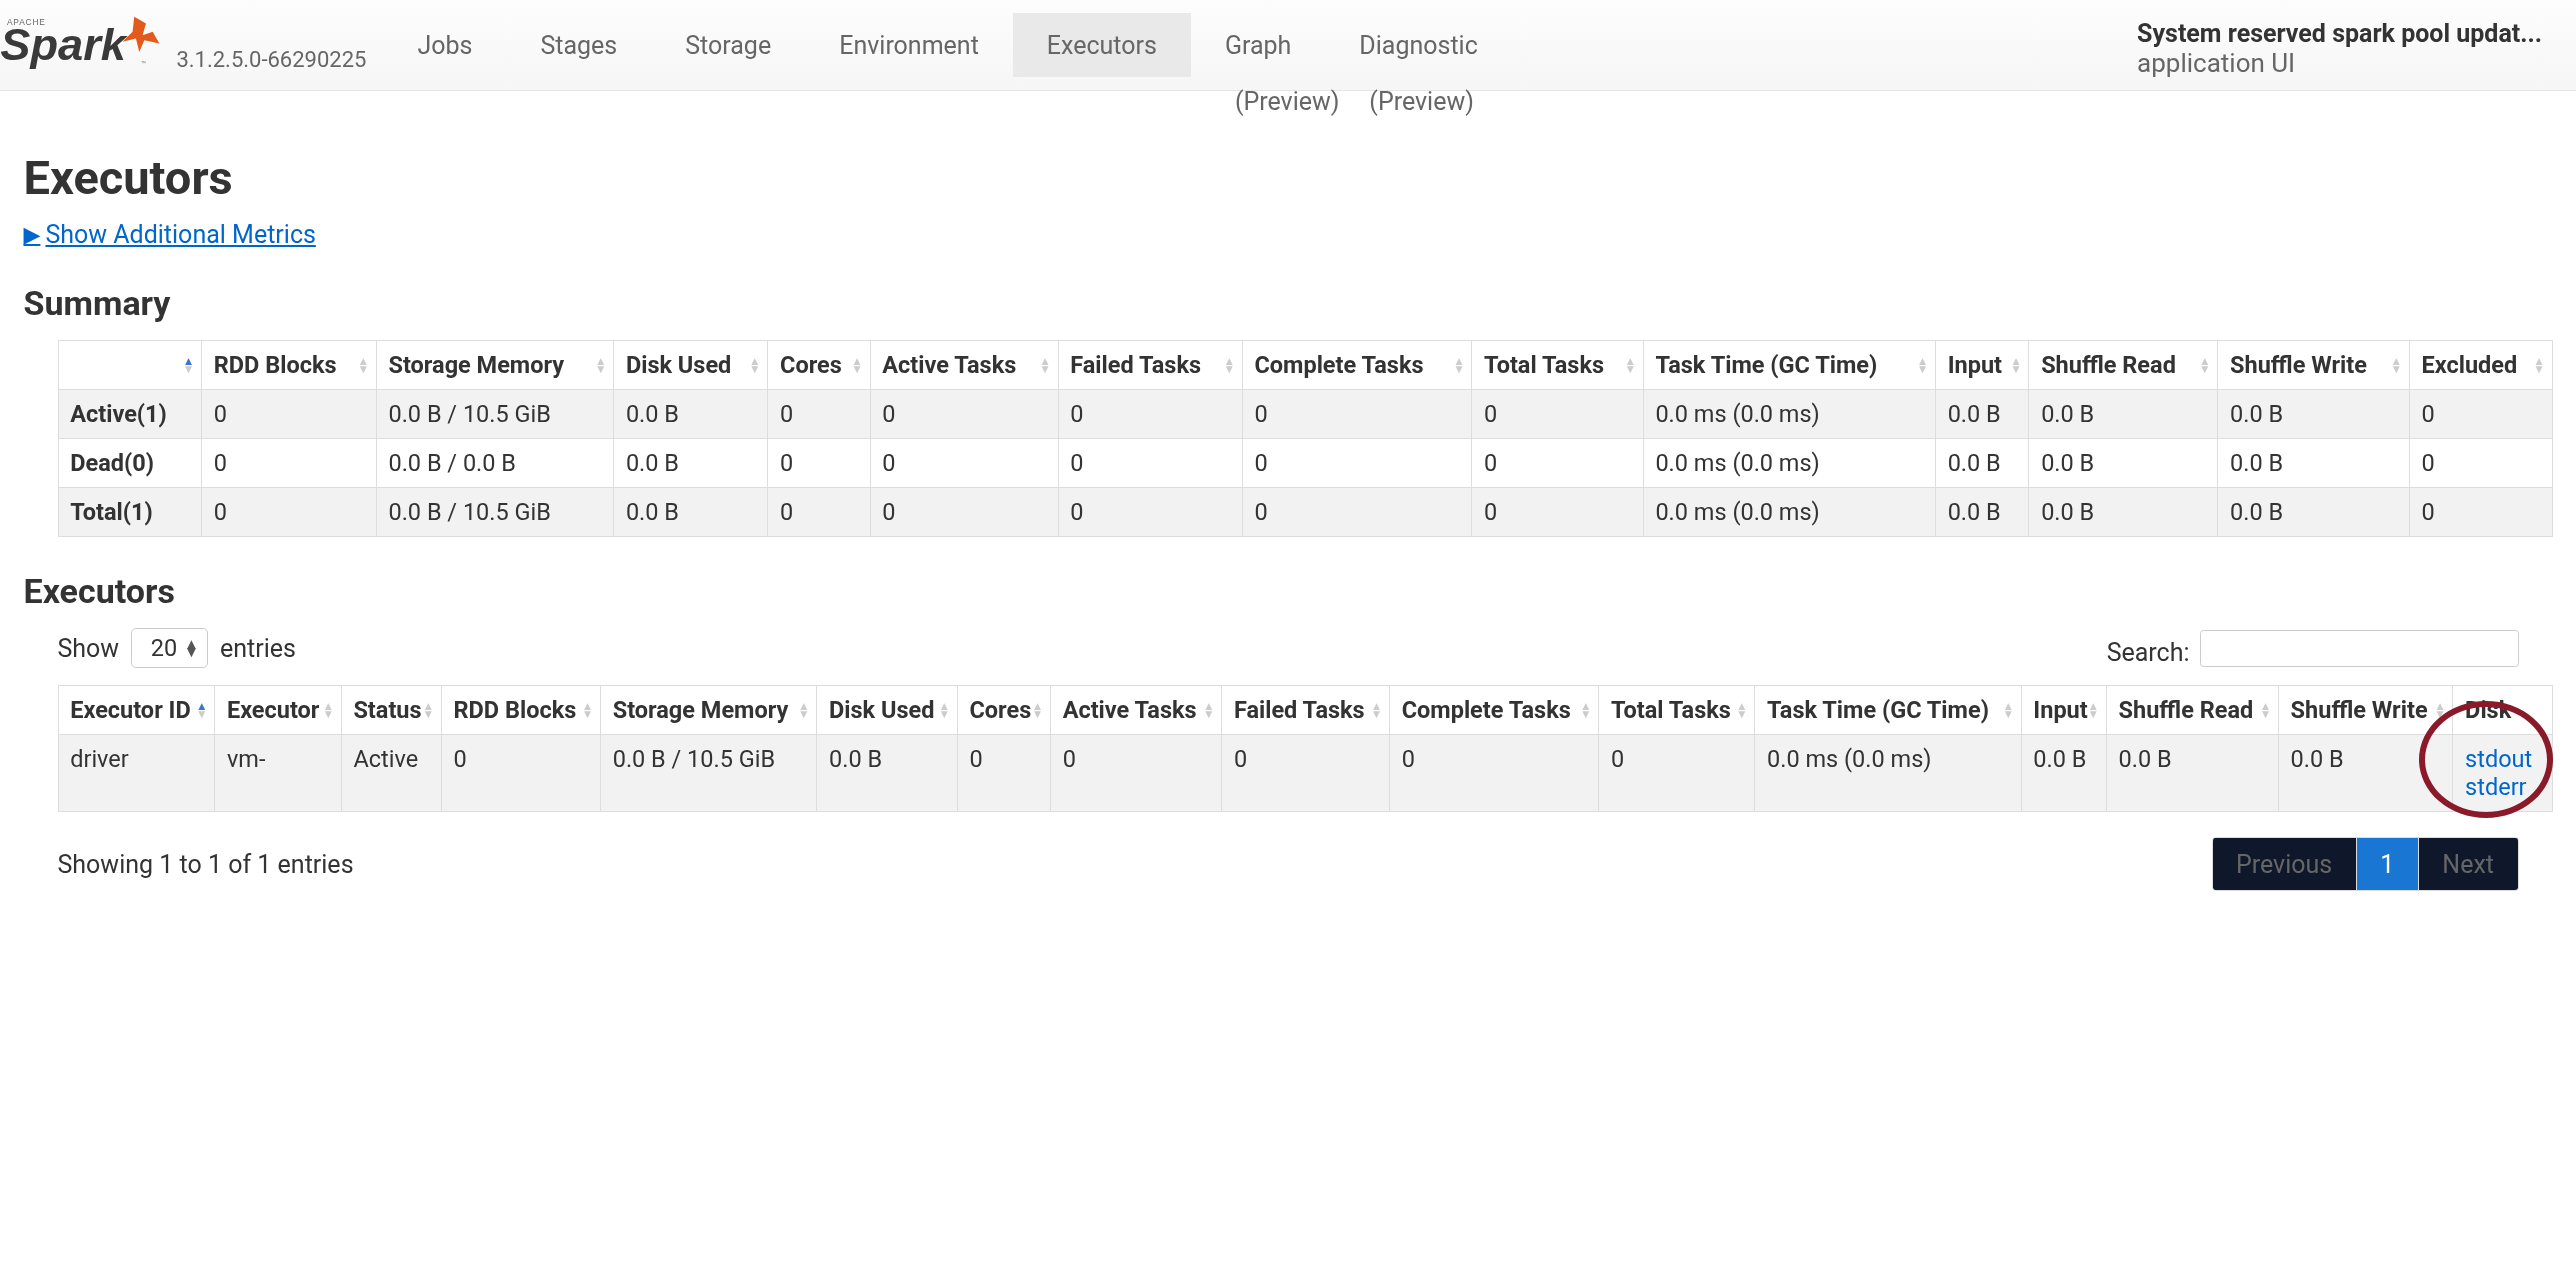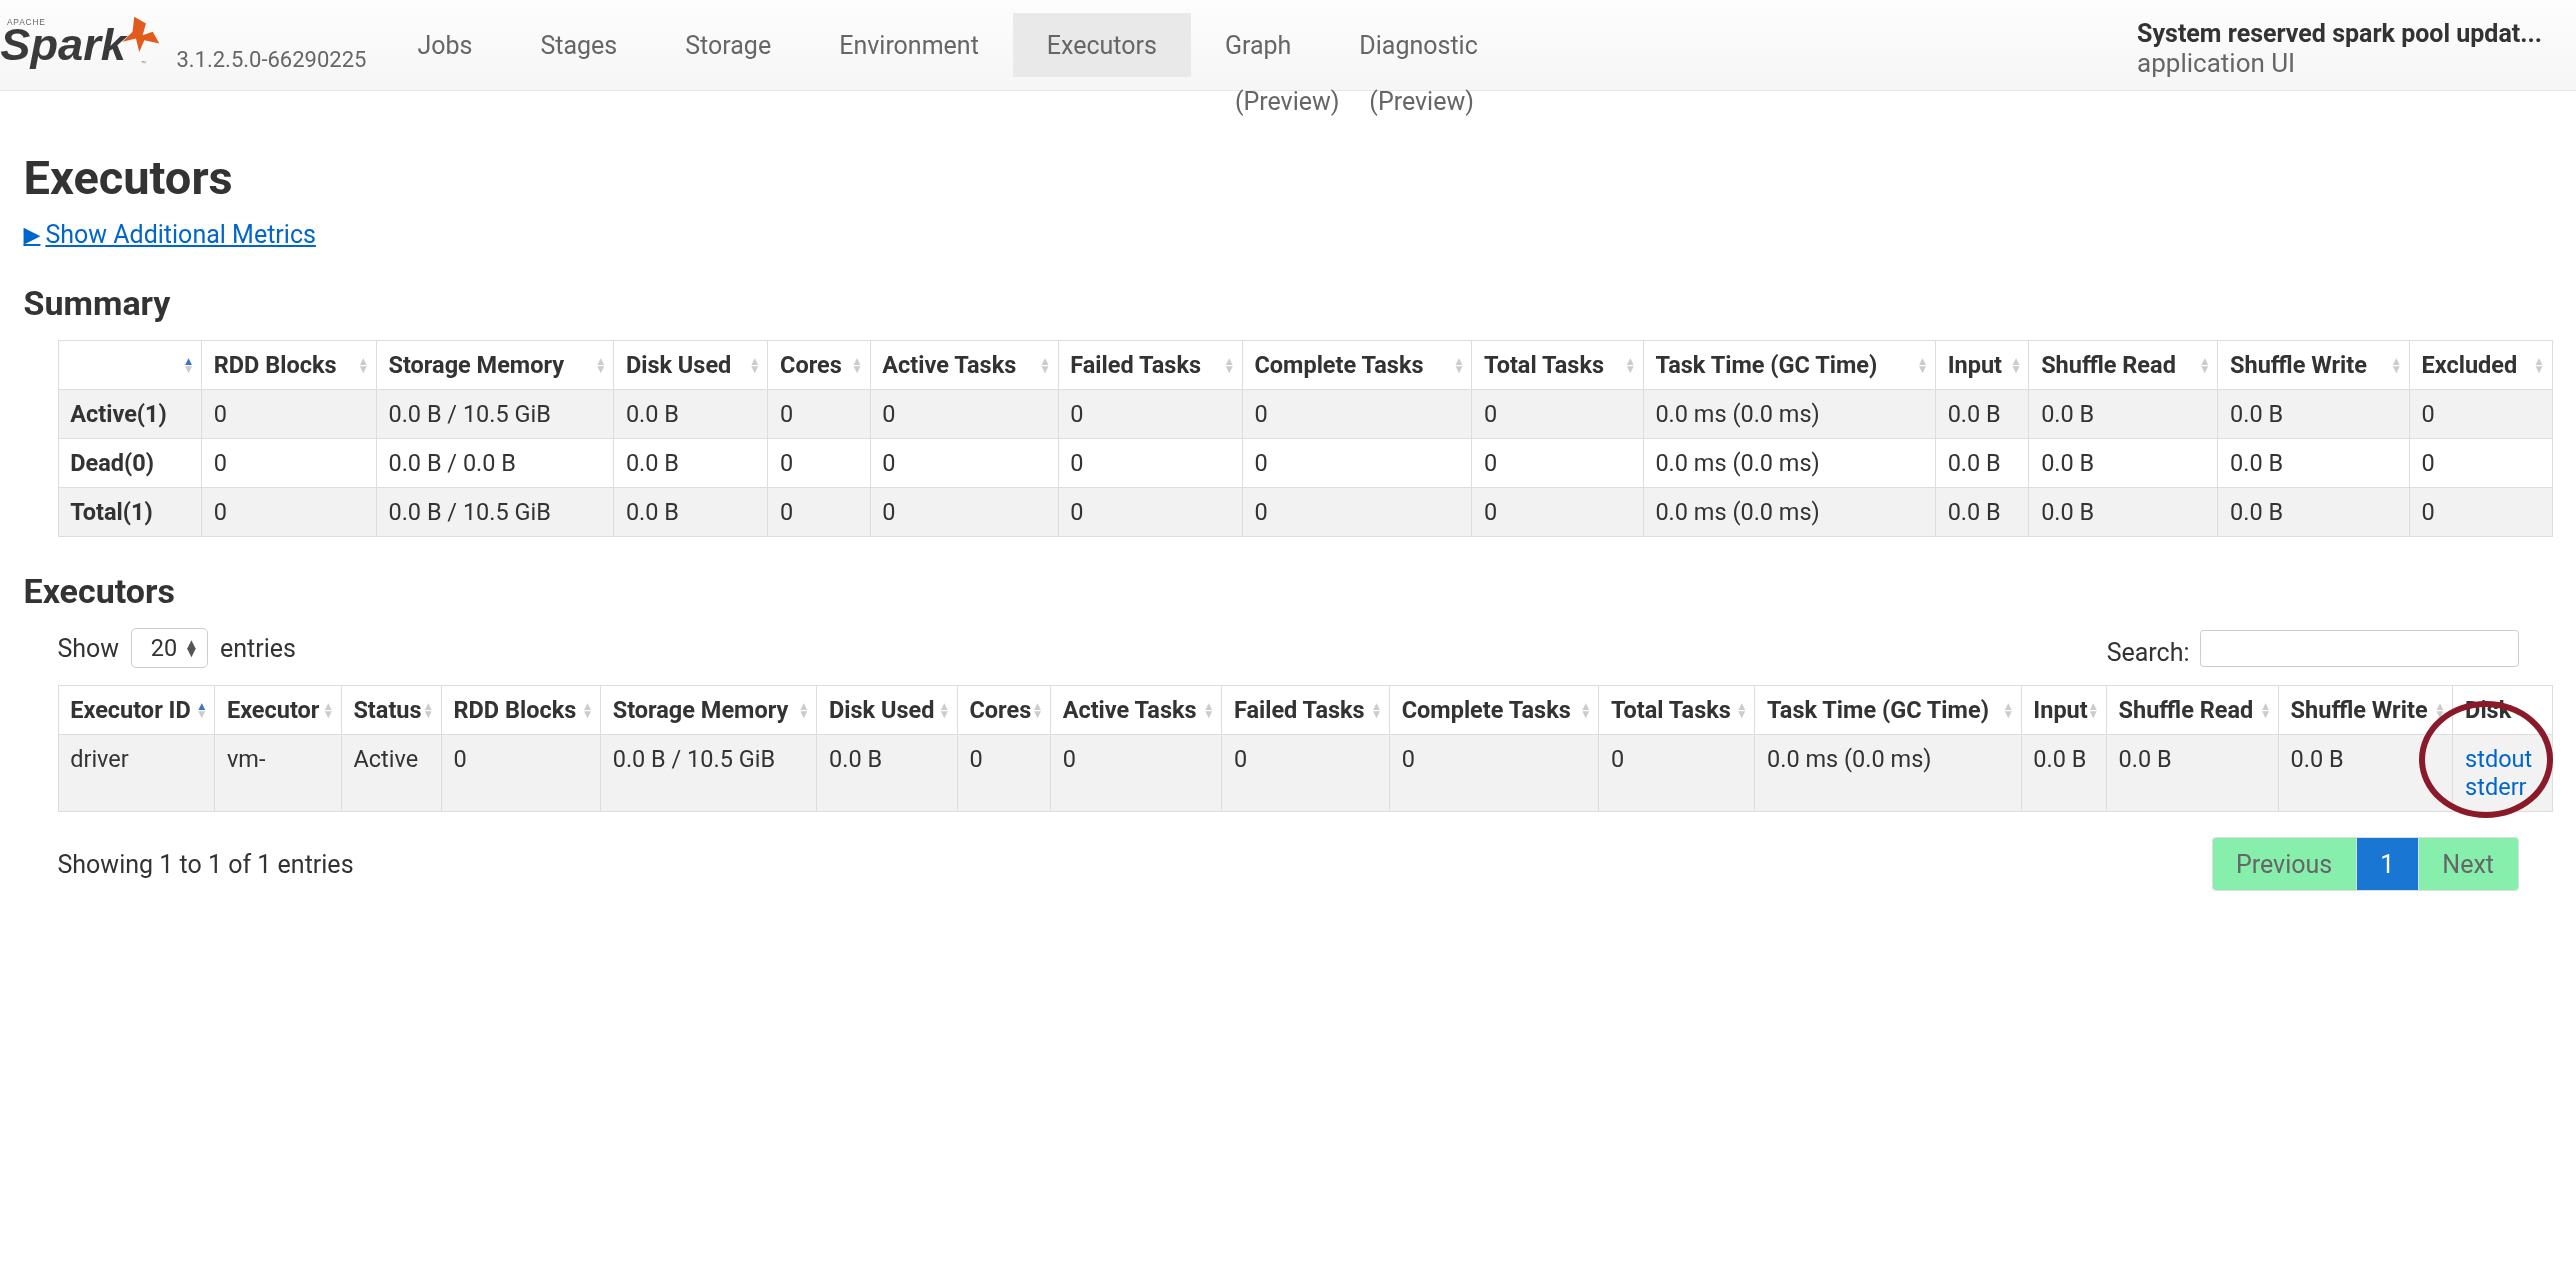--- a/index.html
+++ b/index.html
@@ -32,21 +32,21 @@
   .entries-select { border: 0.8px solid #ccc; border-radius: 5px; padding: 5px 30px 5px 19px; font-size: 23.5px; margin: 0 11.7px; position: relative; background: #fff; }
   .entries-select::after { content: ""; }
   .sel-caret { position: absolute; right: 8.4px; top: 50%; transform: translateY(-50%); font-size: 15px; color: #555; display:flex; flex-direction:column; line-height:8.4px;}
   .search-block { margin-left: auto; display: flex; align-items: flex-end; margin-right: 34px; }
   .search-input { border: 0.8px solid #ccc; border-radius: 3.4px; height: 37px; width: 319px; margin-left: 10px; font-size: 22px; padding: 0 8.4px; }
   a.loglink { color: #0066cc; text-decoration: none; display: block; }
   .annot-circle { position: absolute; border: 6.7px solid #8a1a2a; border-radius: 50%; width: 134px; height: 117px; pointer-events: none; }
   .logs-cell { position: relative; }
   .footer-row { display: flex; align-items: center; margin: 25px 34px 0 34px; font-size: 25px;}
   .pager { margin-left: auto; display: flex; border: 0.8px solid #ddd; border-radius: 3.4px; overflow: hidden; }
-  .pager-btn { padding: 11.7px 23.5px; color: #666; cursor: pointer; border-left: 0.8px solid #ddd; background:#86efac;}
+  .pager-btn { padding: 11.7px 23.5px; color: #666; cursor: pointer; border-left: 0.8px solid #ddd; background:#0f172a;}
   .pager-btn:first-child { border-left: none; }
   .pager-btn.active { background: #1976d2; color: #fff; }
 </style>
 </head>
 <body>
 
 <div class="topbar">
   <div class="logo-block">
     <svg class="logo-svg" viewBox="0 0 200 80" style="font-size:28px">
       <text x="8" y="18" font-size="10" fill="#666" font-family="Arial" letter-spacing="1">APACHE</text>

